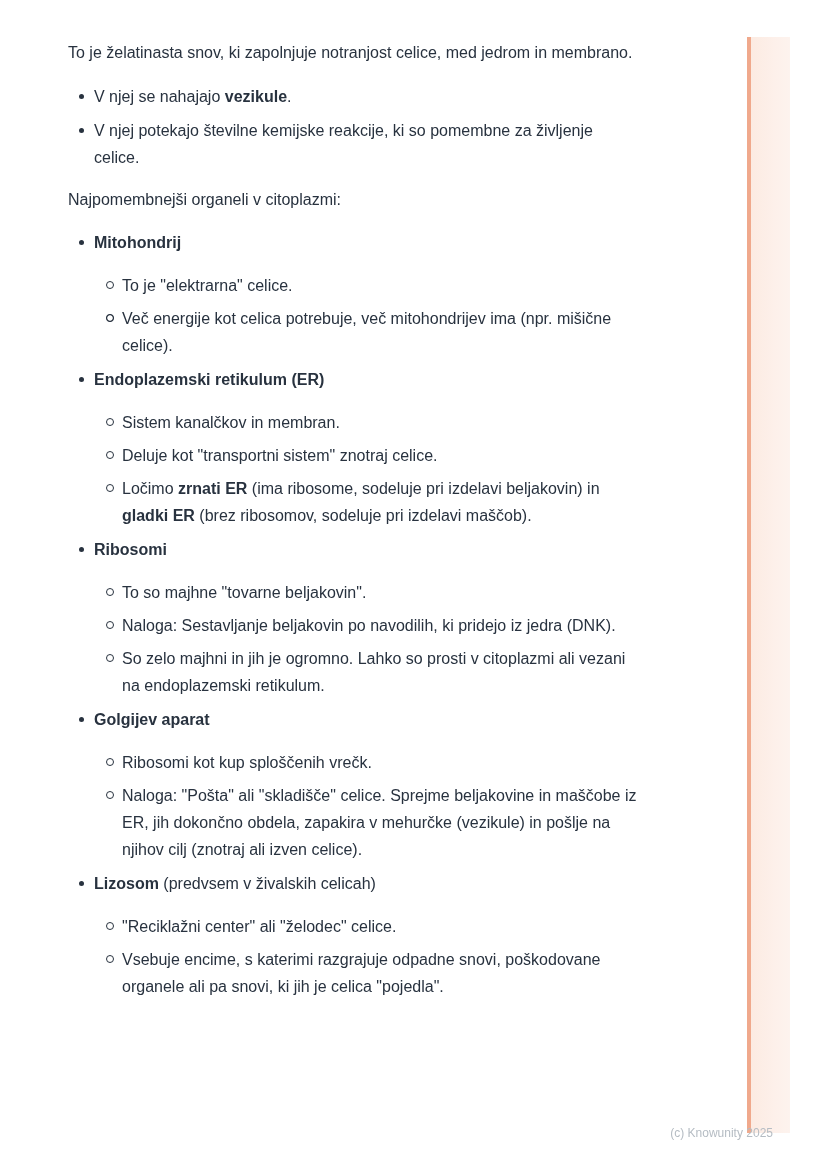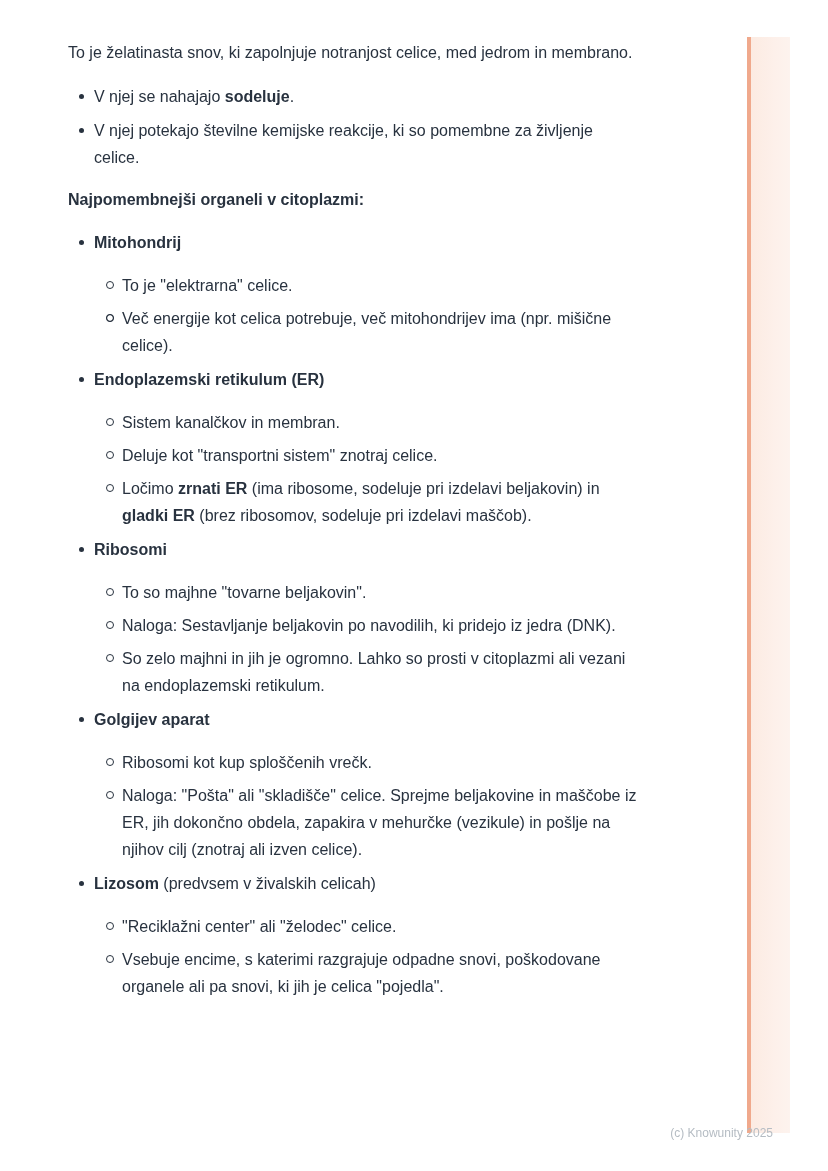--- a/index.html
+++ b/index.html
@@ -34,21 +34,21 @@
   }
 
   .intro {
     margin: 0 0 15px 0;
     text-align: justify;
     line-height: 30px;
   }
 
   .heading {
     font-size: 16px;
-    font-weight: 700;
+    font-weight: 400;
     margin: 8px 0 16px 0;
     line-height: 27px;
   }
 
   ul { list-style: none; margin: 0; padding: 0; }
 
   .l1 > li { position: relative; padding-left: 26px; margin-bottom: 7px; }
   .l1 > li:last-child { margin-bottom: 0; }
   #intro-list { margin-bottom: 15px; }
 
@@ -88,21 +88,21 @@
 </head>
 <body>
 
 <div class="page">
   <div class="stripe"></div>
 
   <main class="doc">
     <p class="intro">To je želatinasta snov, ki zapolnjuje notranjost celice, med jedrom in membrano.</p>
 
     <ul class="l1" id="intro-list">
-        <li><span class="dot"></span><span><span>V njej se nahajajo </span><span class="b">sodeluje</span><span>.</span></span></li>
+        <li><span class="dot"></span><span><span>V njej se nahajajo </span><span class="b">vezikule</span><span>.</span></span></li>
         <li><span class="dot"></span><span><span>V njej potekajo številne kemijske reakcije, ki so pomembne za življenje celice.</span></span></li>
       </ul>
 
     <h2 class="heading">Najpomembnejši organeli v citoplazmi:</h2>
 
     <ul class="l1" id="organelle-list">
         <li class="organelle"><span class="dot"></span><span class="organelle-title-text"><span class="b">Mitohondrij</span></span><ul class="l2">
             <li><span class="circle"></span><span><span>To je "elektrarna" celice.</span></span></li>
             <li><span class="circle"></span></li>
             <li><span class="circle"></span><span><span>Več energije kot celica potrebuje, več mitohondrijev ima (npr. mišične celice).</span></span></li>

